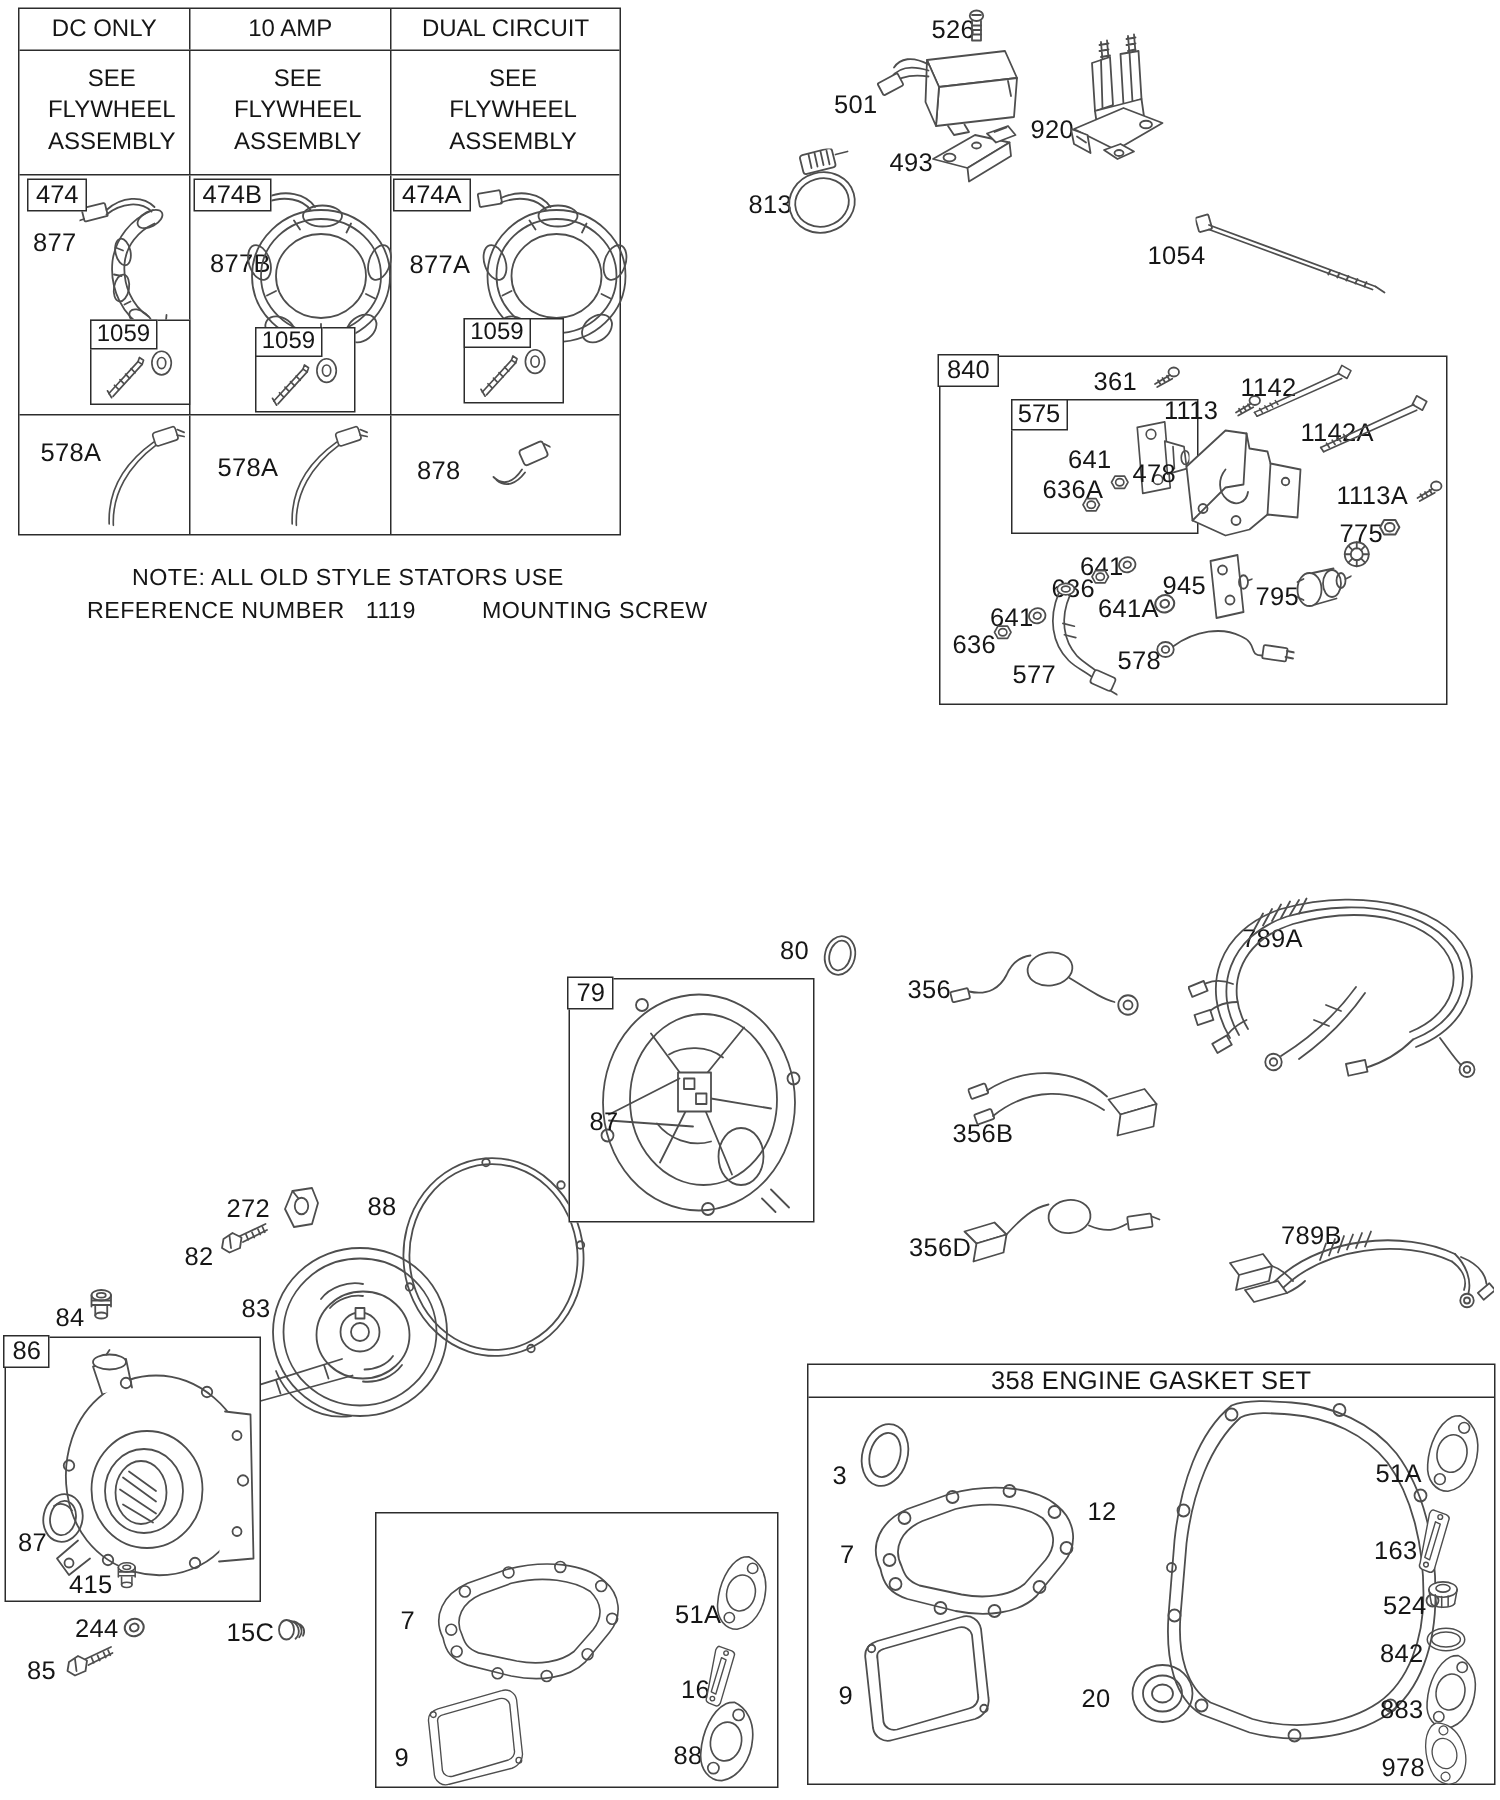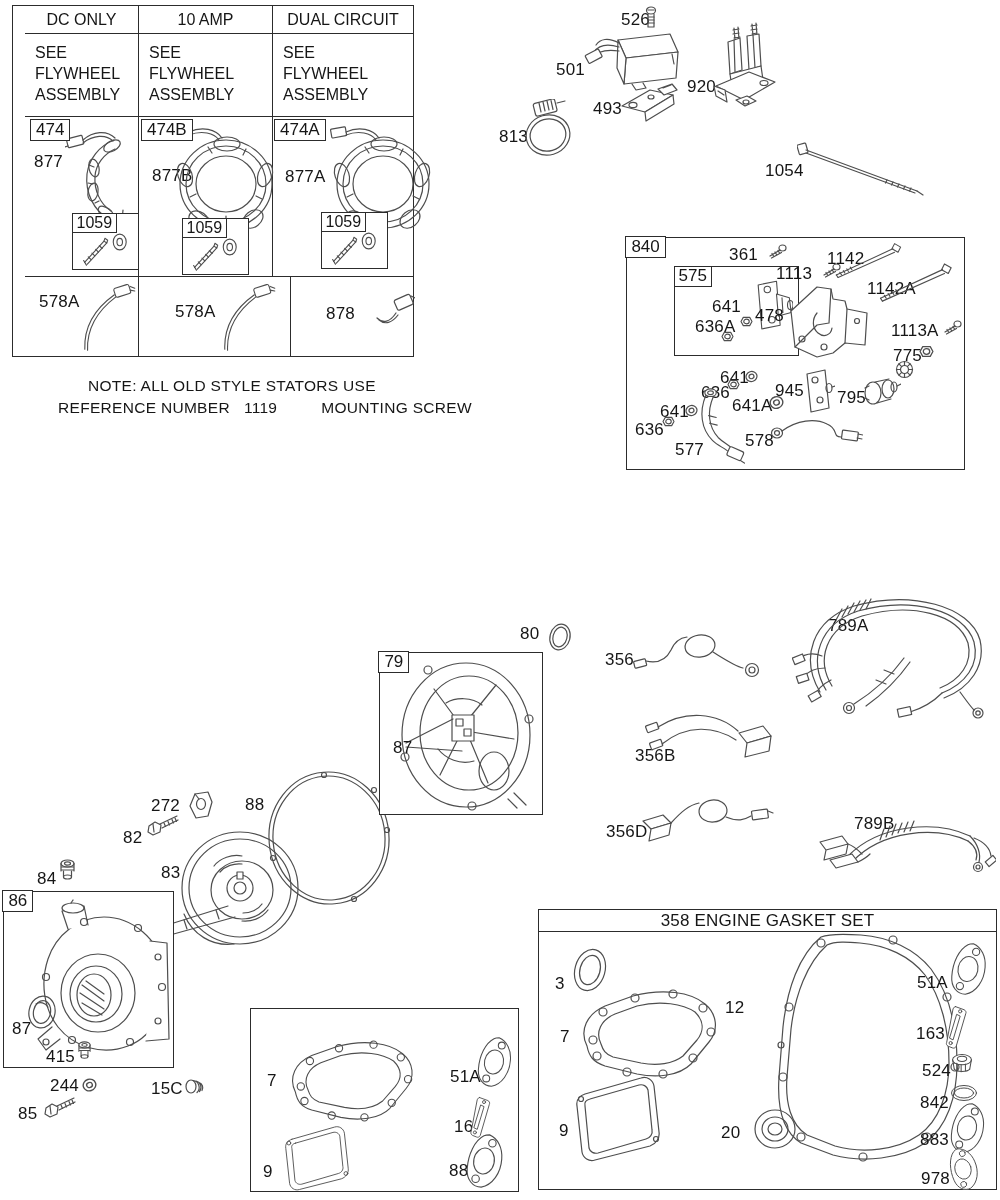--- a/index.html
+++ b/index.html
@@ -9,27 +9,27 @@
   .hdr{font-size:16px;}
   .refbox{position:absolute;border:1.6px solid #2c2c2c;background:#fff;padding:1px 5px 2px;
           font-size:17px;line-height:1;z-index:4;white-space:nowrap;}
   .gbox{position:absolute;border:1.6px solid #2c2c2c;background:#fff;}
   .titlebar{height:21px;border-bottom:1.4px solid #2c2c2c;text-align:center;font-size:17px;
             line-height:21px;letter-spacing:.2px;}
   svg.art{position:absolute;overflow:visible;stroke:#4e4e4e;fill:none;stroke-width:1.2;
           stroke-linecap:round;stroke-linejoin:round;}
   
   .stable{position:absolute;left:12px;top:5px;width:402px;height:352px;border:1.4px solid #2c2c2c;
-          display:flex;flex-direction:column;box-sizing:border-box;padding-left:12px;}
+          display:flex;flex-direction:column;box-sizing:border-box;}
   .trow{display:flex;border-bottom:1.2px solid #2c2c2c;box-sizing:border-box;}
-  .trow:last-child{border-bottom:none;gap:18px;}
+  .trow:last-child{border-bottom:none;}
   .tcell{position:relative;border-right:1.2px solid #2c2c2c;box-sizing:border-box;overflow:visible;}
   .tcell:last-child{border-right:none;}
   .c1{width:114px;} .c2{width:134px;} .c3{width:151px;flex:1;}
-  .rhead{height:28px;} .rsee{height:83px;} .rstator{height:160px;} .rlead{height:78px;flex:1;}
+  .rhead{height:28px;} .rsee{height:83px;text-align:center;} .rstator{height:160px;} .rlead{height:78px;flex:1;}
   .rhead .tcell{display:flex;align-items:center;justify-content:center;}
   .seelines{padding:8px 0 0 10px;font-size:16px;line-height:21px;}
   .seelines span{display:block;}
   .subbox{position:absolute;border:1.5px solid #2c2c2c;background:#fff;margin-left:41px;}
   .sublabel{position:absolute;left:-1.5px;top:-1.5px;border:1.5px solid #2c2c2c;background:#fff;
             padding:0 4px 1px;font-size:16px;line-height:1.1;}
   .noteline{position:absolute;font-size:15.5px;letter-spacing:.3px;white-space:nowrap;}
 </style>
 </head>
 <body>

